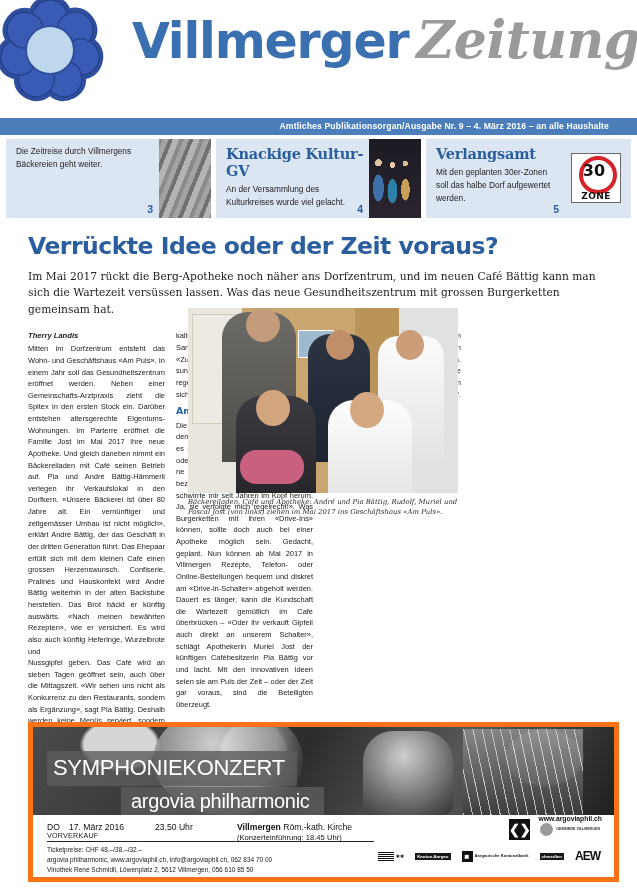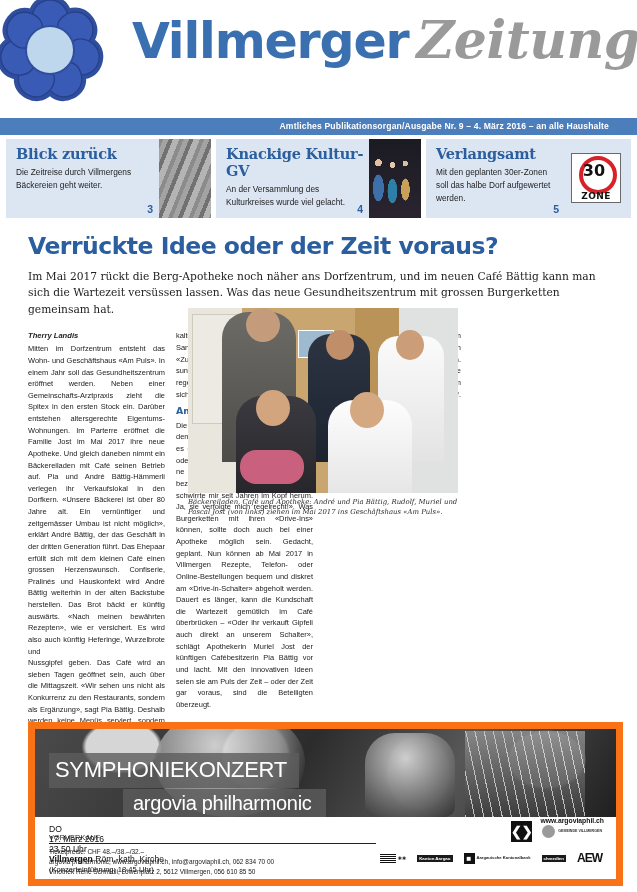--- a/index.html
+++ b/index.html
@@ -131,21 +131,21 @@
   .photo .scarf{position:absolute;left:52px;top:142px;width:64px;height:34px;background:#c9607e;border-radius:16px;}
   .photo .p5{position:absolute;left:140px;top:92px;width:84px;height:94px;background:linear-gradient(#fdfdfd,#e6e6e6);border-radius:26px 26px 0 0;}
   .photo .p5h{position:absolute;left:162px;top:84px;width:34px;height:36px;background:#d4a881;border-radius:50%;}
   .caption{
     font-family:"DejaVu Serif", serif;font-style:italic;font-size:6.9px;
     line-height:1.5;margin-top:4px;color:#2a2a2a;
   }
   
   .ad{
     position:absolute;left:28px;top:722px;width:581px;height:150px;
-    border:7px solid #f97316;background:#fff;overflow:hidden;
+    border:5px solid #f97316;background:#fff;overflow:hidden;
   }
   .ad-img{
     position:relative;height:88px;width:100%;overflow:hidden;
     background:
       radial-gradient(ellipse 90px 60px at 15% 20%,#d6d6d6 0 40%,transparent 45%),
       radial-gradient(ellipse 70px 70px at 38% 30%,#bdbdbd 0 45%,transparent 50%),
       radial-gradient(ellipse 60px 70px at 66% 50%,#6e6e6e 0 50%,transparent 55%),
       radial-gradient(ellipse 80px 60px at 88% 35%,#9a9a9a 0 45%,transparent 50%),
       linear-gradient(120deg,#4a4a4a,#2c2c2c 45%,#575757 70%,#1f1f1f);
   }
@@ -168,21 +168,21 @@
   .ad-t1,.ad-t2{
     position:absolute;background:rgba(92,92,92,.80);color:#fff;
     font-family:"Liberation Sans", sans-serif;font-weight:normal;
     letter-spacing:-.3px;white-space:nowrap;
   }
   .ad-t1{left:14px;top:24px;font-size:22px;padding:4px 12px 5px 6px;}
   .ad-t2{left:88px;top:60px;font-size:20px;padding:3px 14px 4px 10px;}
   .ad-info{
     position:relative;padding:7px 10px 0 14px;font-size:8.6px;color:#111;
   }
-  .ad-row{display:flex;align-items:flex-start;flex-direction:column;}
+  .ad-row{display:flex;align-items:flex-start;}
   .ad-day{width:22px;}
   .ad-date{width:86px;}
   .ad-time{width:82px;}
   .ad-place b{font-weight:bold;}
   .ad-place small{display:block;font-size:7.6px;margin-top:1px;}
   .ad-url{
     position:absolute;right:12px;top:0px;font-size:6.8px;font-weight:bold;color:#111;
   }
   .ad-logos{position:absolute;right:14px;top:92px;display:flex;align-items:center;gap:10px;}
   .logo-sq{width:21px;height:21px;background:#111;color:#fff;font-size:13px;
@@ -238,21 +238,20 @@
       <span class="mast-villmerger">Villmerger</span><span class="mast-zeitung">Zeitung</span>
     </div>
   </div>
 </div>
 <div class="mast-bar">Amtliches Publikationsorgan/Ausgabe Nr. 9 – 4. März 2016 – an alle Haushalte</div>
 
 <div class="teasers">
 
   <div class="teaser">
     <div class="teaser-txt">
-      <div class="teaser-head">Blick zurück</div>
       <div class="teaser-body">Die Zeitreise durch Villmergens Bäckereien geht weiter.</div>
       <div class="teaser-page">3</div>
     </div>
     <div class="teaser-img">
         <div class="ph-bw"></div>
       </div>
   </div>
 
   <div class="teaser">
     <div class="teaser-txt">

